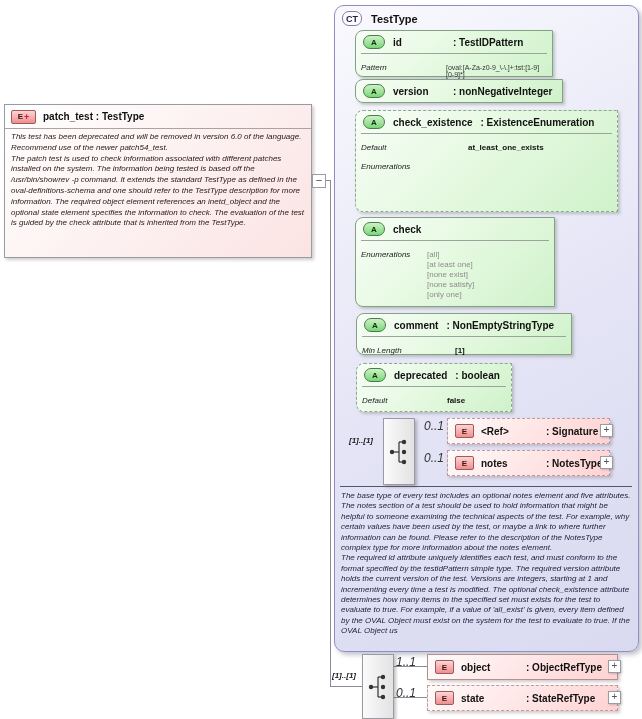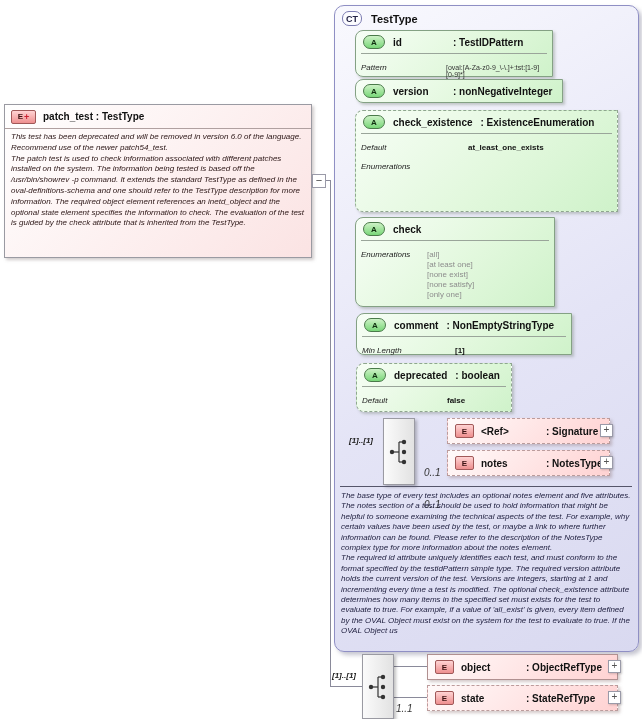--- a/index.html
+++ b/index.html
@@ -75,21 +75,21 @@
   .el-box.optional{border-style:dashed;border-color:#bb9c9c;}
   .el-name{font-size:10px;font-weight:bold;color:#111;min-width:58px;}
   .el-type{font-size:10px;font-weight:bold;color:#111;}
 
   
   .seq-box{position:absolute;width:30px;border:1px solid #9a9aa2;
            background:linear-gradient(to right,#fbfbfb,#e2e2e2);
            box-shadow:2px 2px 3px rgba(0,0,0,.25);
            display:flex;align-items:center;justify-content:center;}
 
-  .occurs{position:absolute;font-size:10px;font-style:italic;color:#333;margin-top:48px;}
+  .occurs{position:absolute;font-size:12px;font-style:italic;color:#333;}
   .cardinality{position:absolute;font-size:8px;font-style:italic;font-weight:bold;color:#222;}
 
   .ct-doc{position:absolute;left:341px;top:491px;width:291px;font-size:8px;font-style:italic;
           color:#1c1c3c;line-height:10.4px;}
   .ct-doc p{margin:0;}
 </style>
 </head>
 <body>
 
 <div id="stage">

